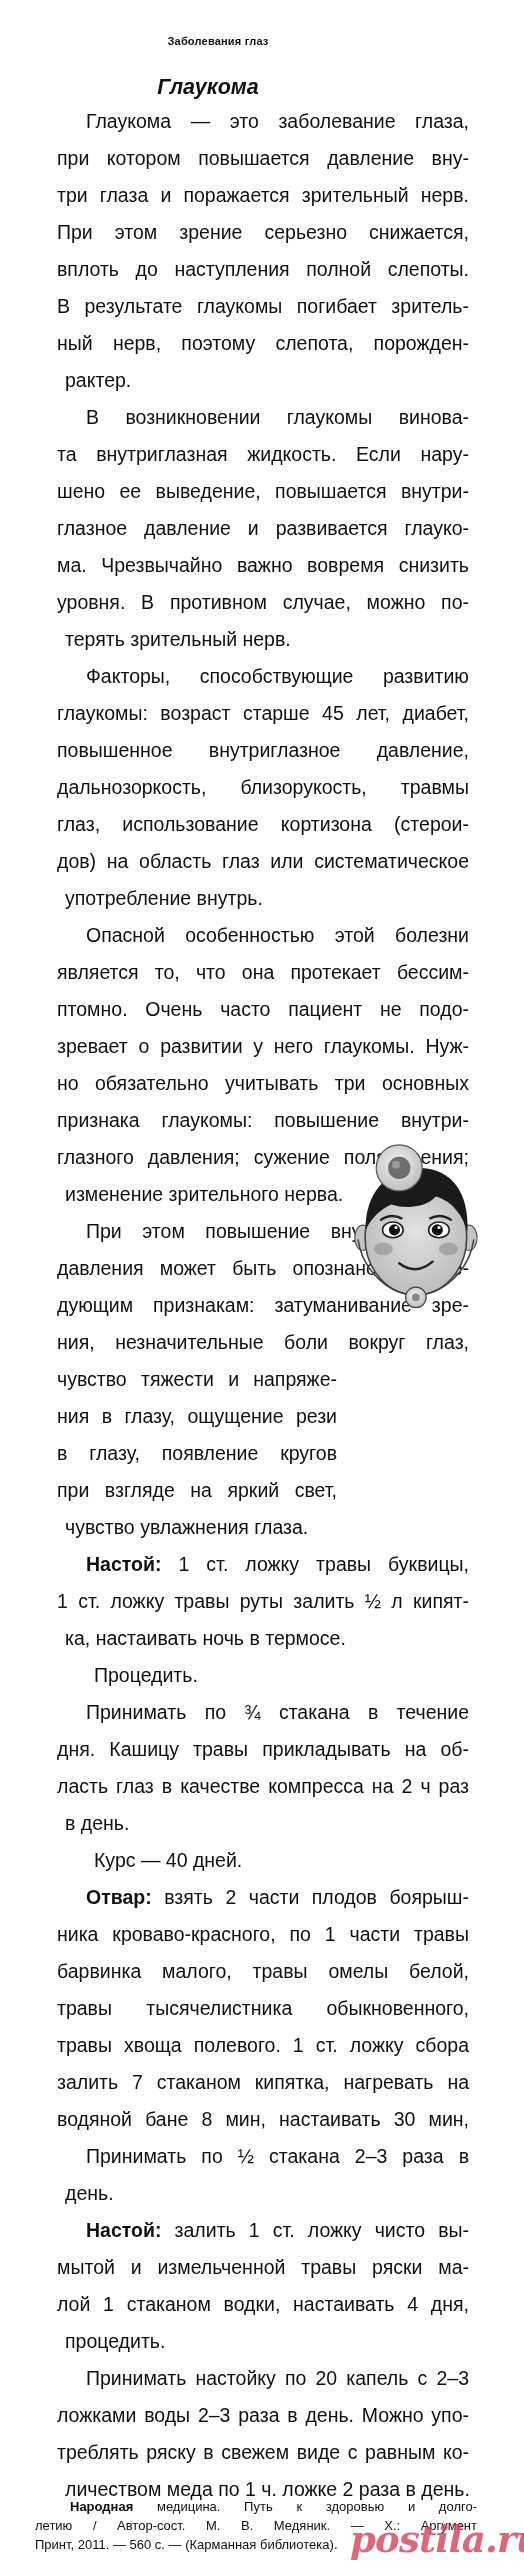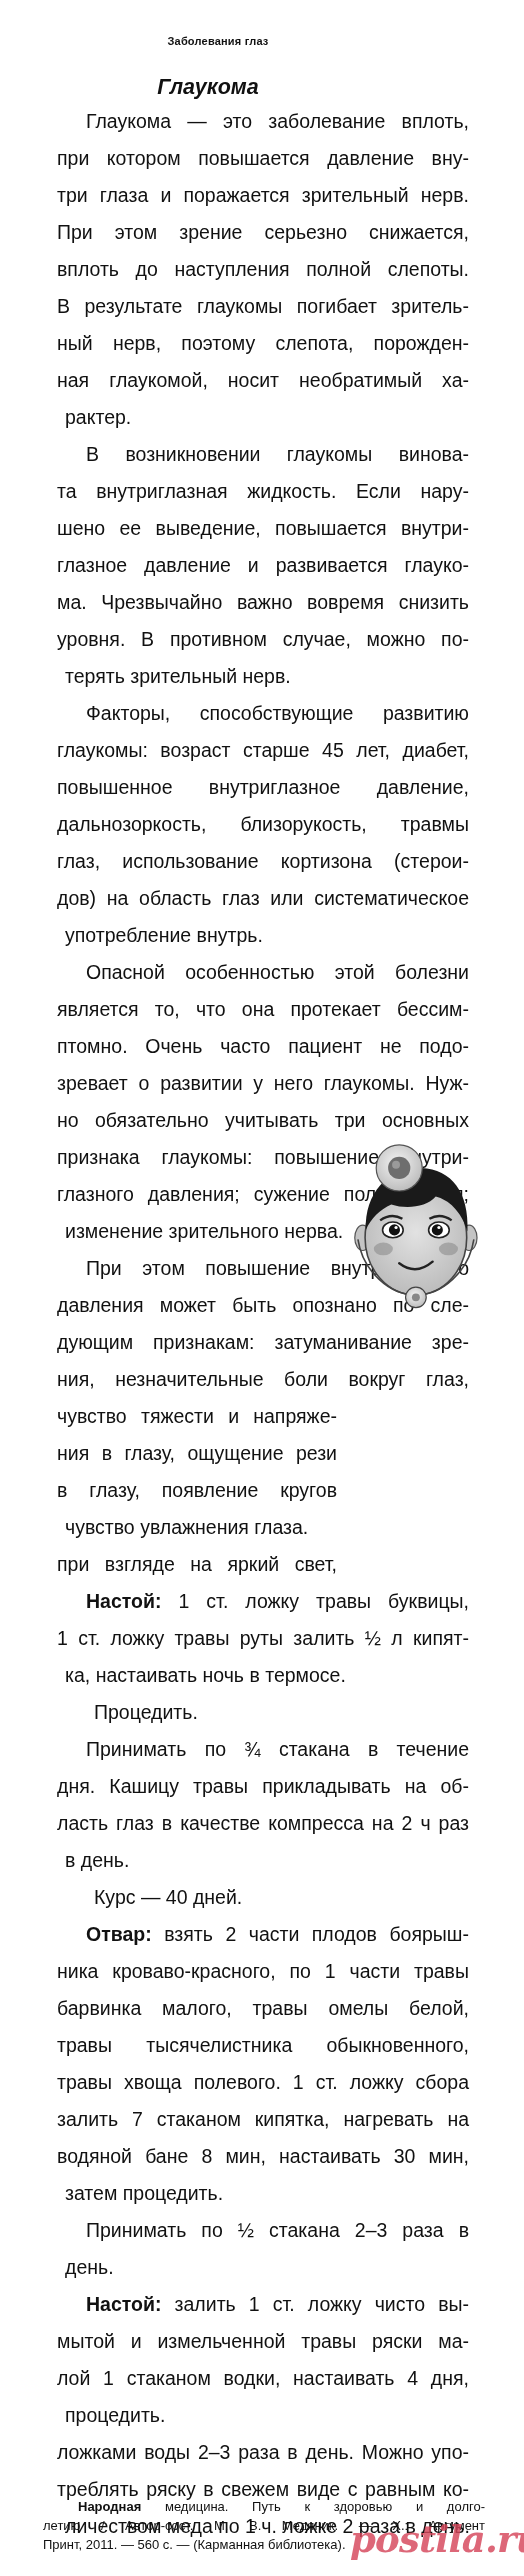--- a/index.html
+++ b/index.html
@@ -67,21 +67,21 @@
     .illustration {
       position: absolute;
       left: 350px;
       top: 1144px;
       width: 131px;
       height: 167px;
     }
     .citation {
       position: absolute;
       top: 2497px;
-      left: 43px;
+      left: 35px;
       width: 442px;
       font-size: 13px;
       line-height: 19px;
     }
     .citation .cline {
       display: block;
       white-space: nowrap;
       text-align: justify;
       text-align-last: justify;
     }
@@ -105,28 +105,27 @@
 
 <div class="page">
 
   <div class="running-head">Заболевания глаз</div>
 
   <div class="title">Глаукома</div>
 
   <div class="body">
 
     <div class="para">
-      <span class="line indent">Глаукома — это заболевание вплоть,</span>
+      <span class="line indent">Глаукома — это заболевание глаза,</span>
       <span class="line">при котором повышается давление вну-</span>
       <span class="line">три глаза и поражается зрительный нерв.</span>
       <span class="line">При этом зрение серьезно снижается,</span>
       <span class="line">вплоть до наступления полной слепоты.</span>
       <span class="line">В результате глаукомы погибает зритель-</span>
       <span class="line">ный нерв, поэтому слепота, порожден-</span>
-      <span class="line">ная глаукомой, носит необратимый ха-</span>
       <span class="line last">рактер.</span>
     </div>
 
     <div class="para">
       <span class="line indent">В возникновении глаукомы винова-</span>
       <span class="line">та внутриглазная жидкость. Если нару-</span>
       <span class="line">шено ее выведение, повышается внутри-</span>
       <span class="line">глазное давление и развивается глауко-</span>
       <span class="line">ма. Чрезвычайно важно вовремя снизить</span>
       <span class="line">уровня. В противном случае, можно по-</span>
@@ -155,22 +154,22 @@
     </div>
 
     <div class="para">
       <span class="line indent">При этом повышение внутриглазного</span>
       <span class="line">давления может быть опознано по сле-</span>
       <span class="line">дующим признакам: затуманивание зре-</span>
       <span class="line">ния, незначительные боли вокруг глаз,</span>
       <span class="line narrow">чувство тяжести и напряже-</span>
       <span class="line narrow">ния в глазу, ощущение рези</span>
       <span class="line narrow">в глазу, появление кругов</span>
+      <span class="line narrow">при взгляде на яркий свет,</span>
       <span class="line narrow last">чувство увлажнения глаза.</span>
-      <span class="line narrow">при взгляде на яркий свет,</span>
     </div>
 
     <div class="para">
       <span class="line indent"><span class="lead">Настой:</span><span> 1 ст. ложку травы буквицы,</span></span>
       <span class="line">1 ст. ложку травы руты залить ½ л кипят-</span>
       <span class="line last">ка, настаивать ночь в термосе.</span>
     </div>
 
     <div class="para">
       <span class="line indent last">Процедить.</span>
@@ -188,36 +187,36 @@
     </div>
 
     <div class="para">
       <span class="line indent"><span class="lead">Отвар:</span><span> взять 2 части плодов боярыш-</span></span>
       <span class="line">ника кроваво-красного, по 1 части травы</span>
       <span class="line">барвинка малого, травы омелы белой,</span>
       <span class="line">травы тысячелистника обыкновенного,</span>
       <span class="line">травы хвоща полевого. 1 ст. ложку сбора</span>
       <span class="line">залить 7 стаканом кипятка, нагревать на</span>
       <span class="line">водяной бане 8 мин, настаивать 30 мин,</span>
-      <span class="line last">затем процедить.</span>
     </div>
 
     <div class="para">
       <span class="line indent">Принимать по ½ стакана 2–3 раза в</span>
       <span class="line last">день.</span>
     </div>
 
     <div class="para">
       <span class="line indent"><span class="lead">Настой:</span><span> залить 1 ст. ложку чисто вы-</span></span>
       <span class="line">мытой и измельченной травы ряски ма-</span>
       <span class="line">лой 1 стаканом водки, настаивать 4 дня,</span>
       <span class="line last">процедить.</span>
     </div>
 
     <div class="para">
+      <span class="line indent">Принимать настойку по 20 капель с 2–3</span>
       <span class="line">ложками воды 2–3 раза в день. Можно упо-</span>
       <span class="line">треблять ряску в свежем виде с равным ко-</span>
       <span class="line last">личеством меда по 1 ч. ложке 2 раза в день.</span>
     </div>
 
   </div>
 
   <div class="illustration">
     <svg width="131" height="167" viewBox="0 0 165 210" xmlns="http://www.w3.org/2000/svg">
       <defs>

